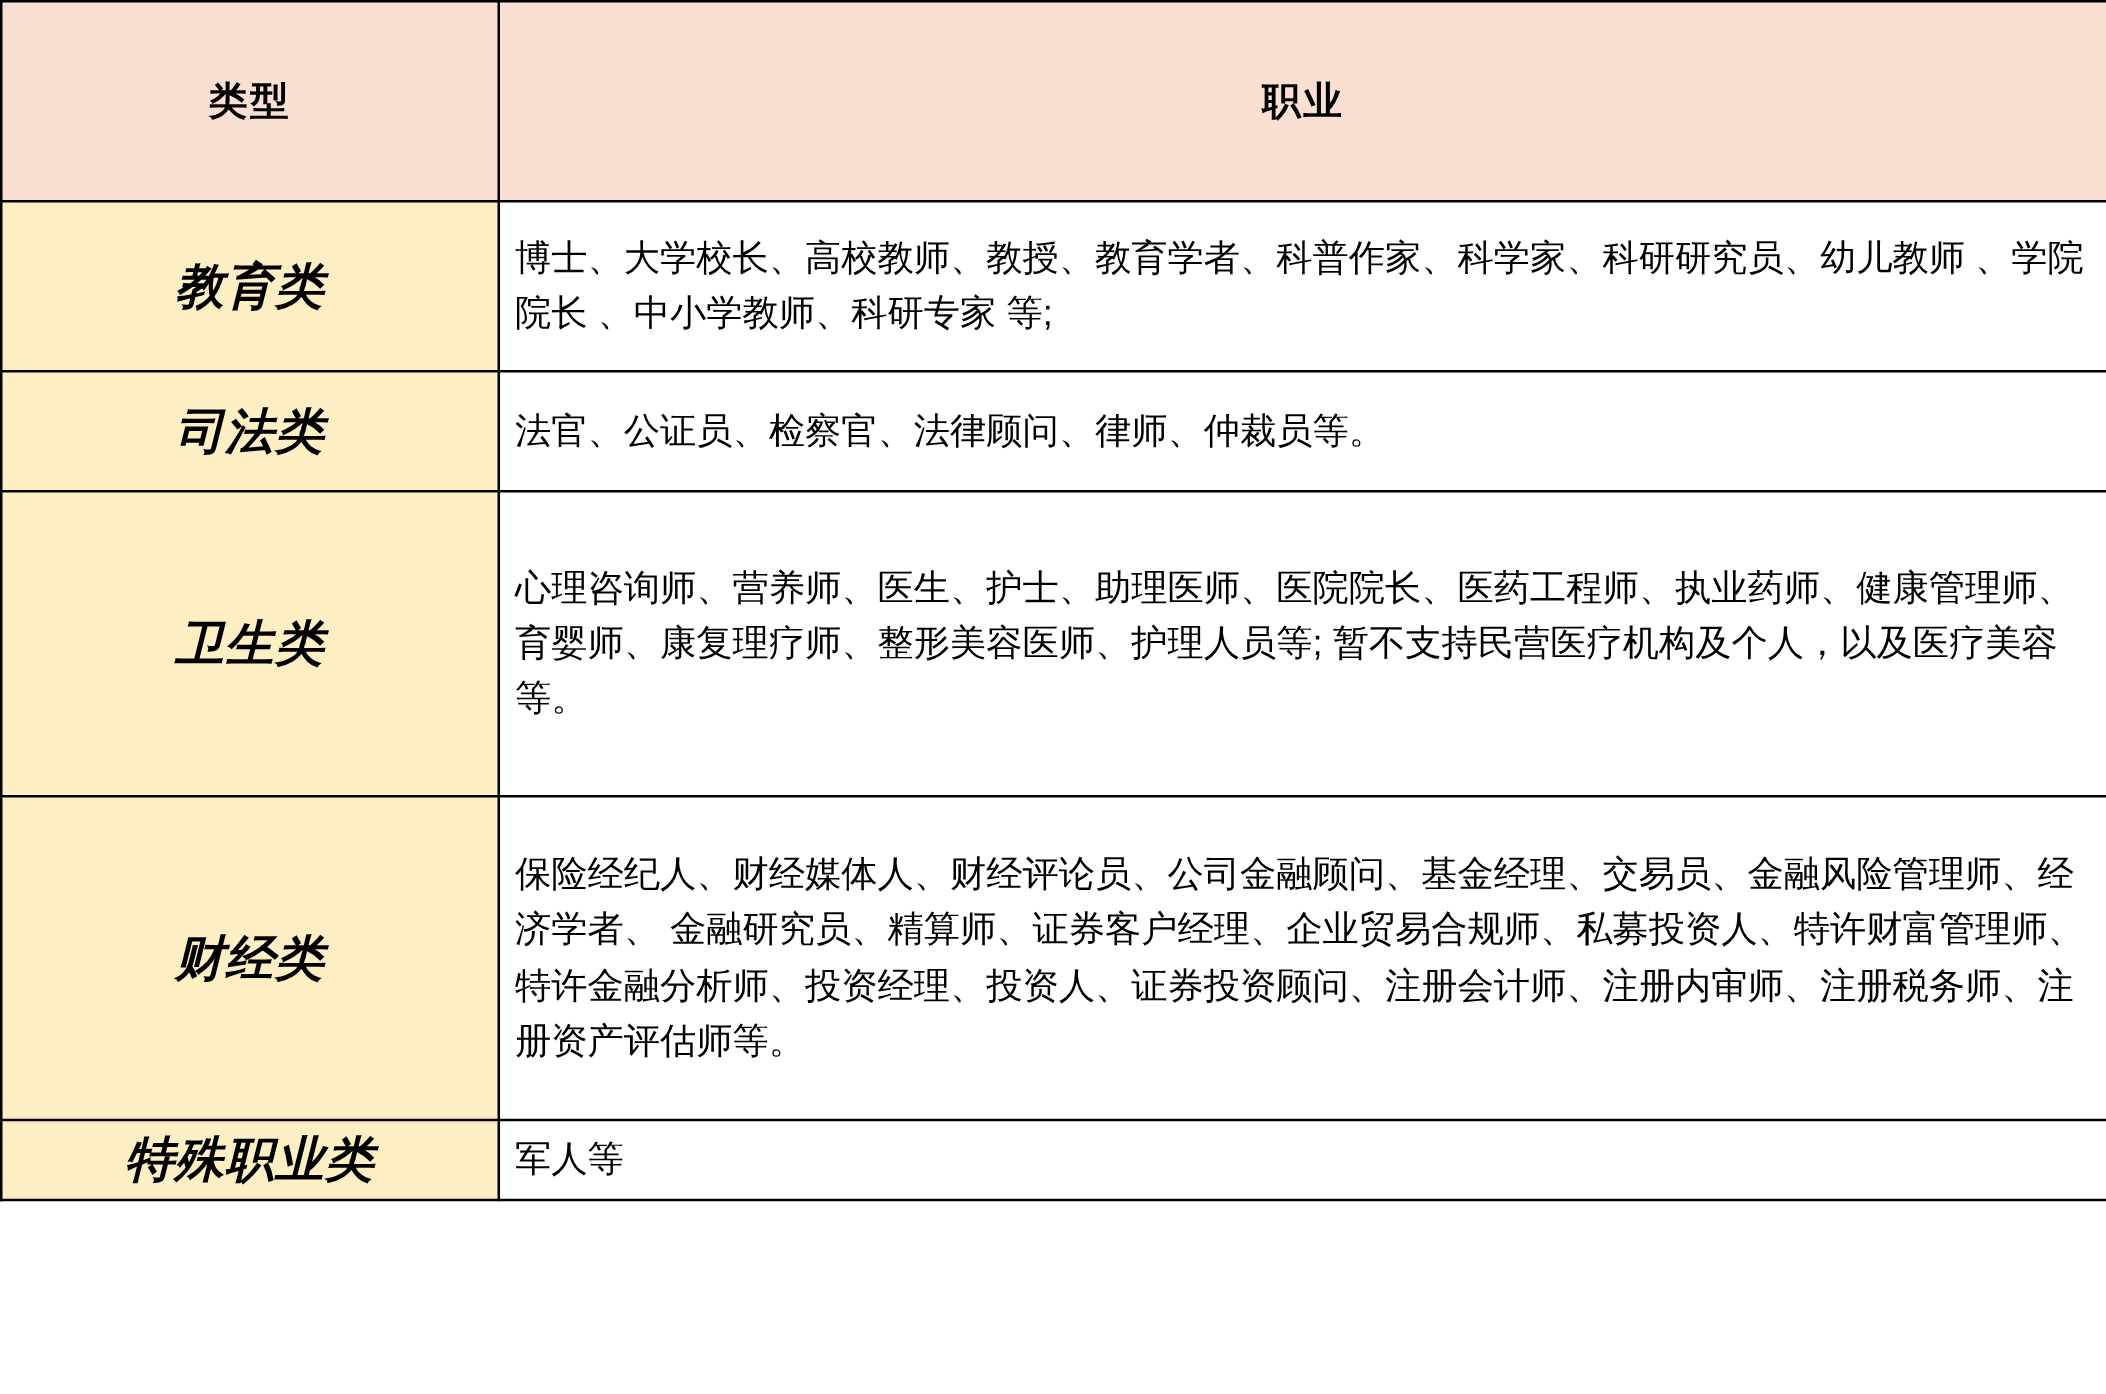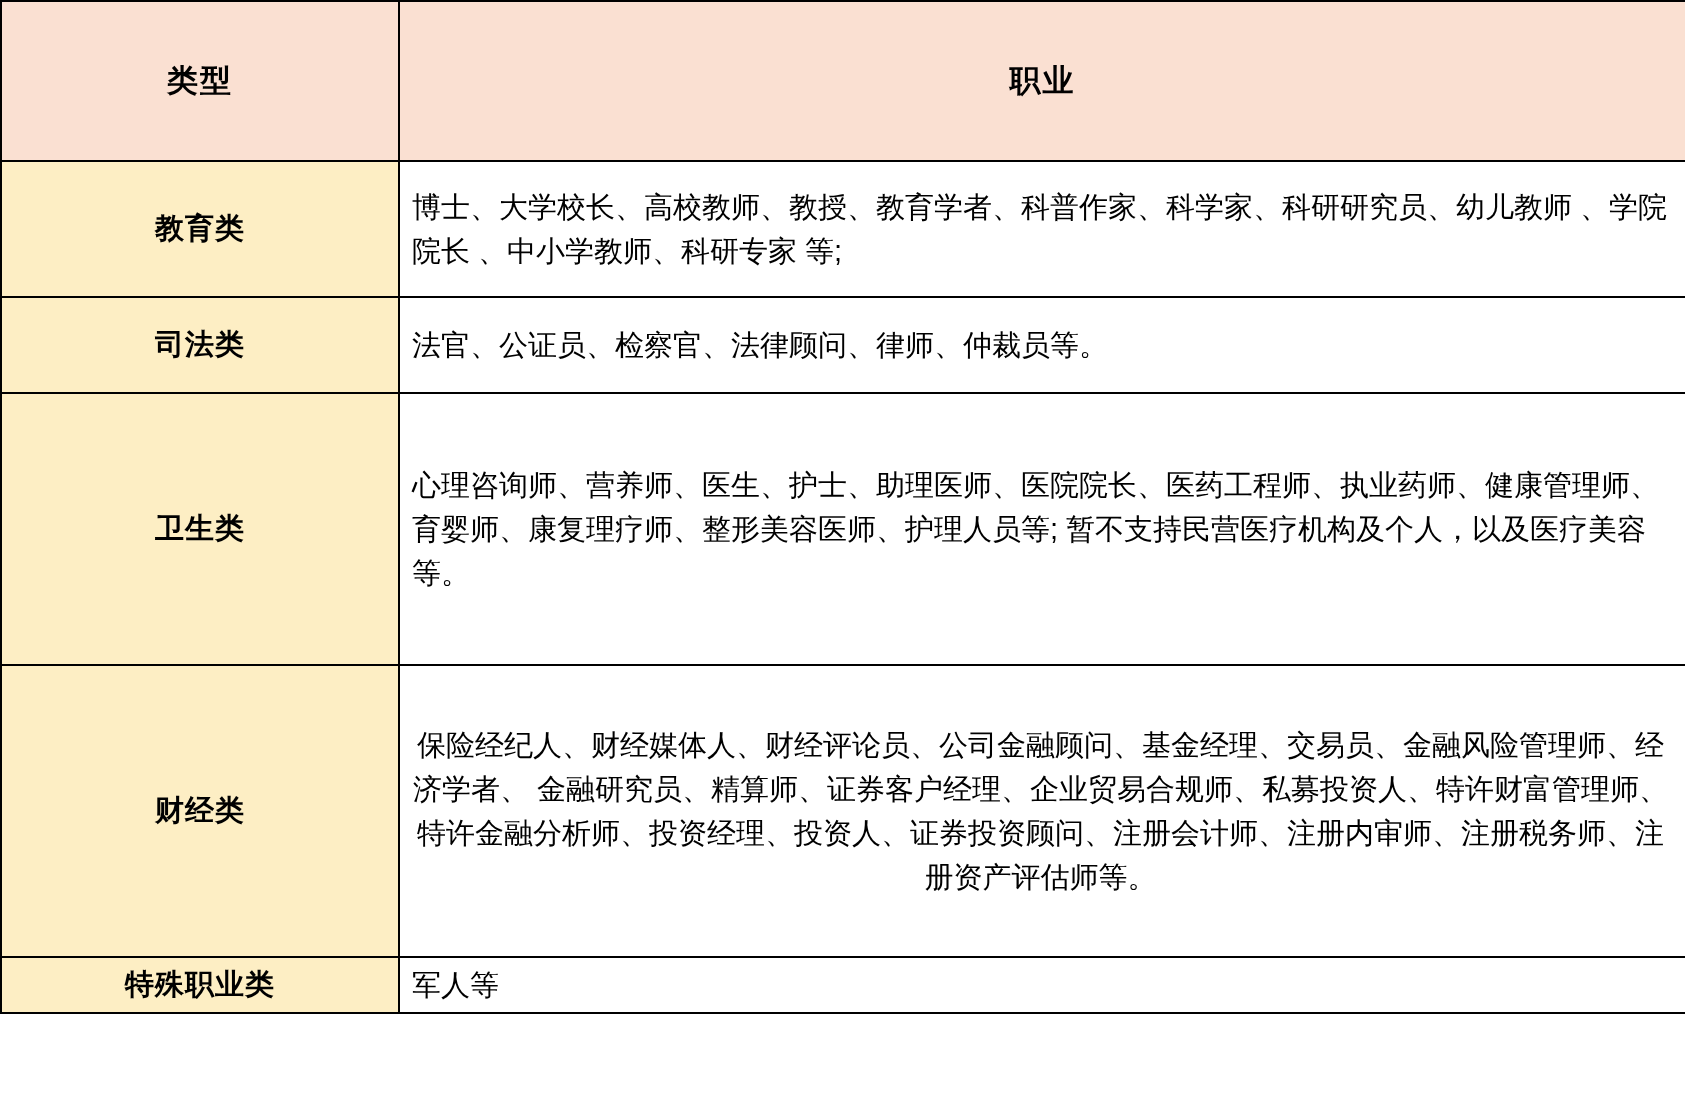--- a/index.html
+++ b/index.html
@@ -39,37 +39,38 @@
     font-size: 31px;
     height: 160px;
     padding: 8px 10px;
     letter-spacing: 2px;
   }
   
   td.type-cell {
     background: #fdeec4;
     text-align: center;
     font-weight: bold;
-    font-size: 29px;
+    font-size: 39px;
     padding: 10px 6px;
     letter-spacing: 1px;
+    font-style: italic;
   }
   
   td.occ-cell {
     background: #ffffff;
     text-align: left;
     font-size: 29px;
     line-height: 1.52;
     padding: 14px 16px 14px 12px;
     font-weight: 500;
   }
   tr.row-edu td { height: 136px; }
   tr.row-law td { height: 96px; }
-  tr.row-health td { height: 272px; }
-  tr.row-finance td { height: 292px; text-align: center; }
+  tr.row-health td { height: 244px; }
+  tr.row-finance td { height: 259px; }
   tr.row-pro td, tr.row-special td, tr.row-religion td { height: 56px; }
   tr.row-pro td.occ-cell,
   tr.row-special td.occ-cell,
   tr.row-religion td.occ-cell {
     padding-top: 4px;
     padding-bottom: 4px;
   }
   tr.row-pro td.type-cell,
   tr.row-special td.type-cell,
   tr.row-religion td.type-cell {

